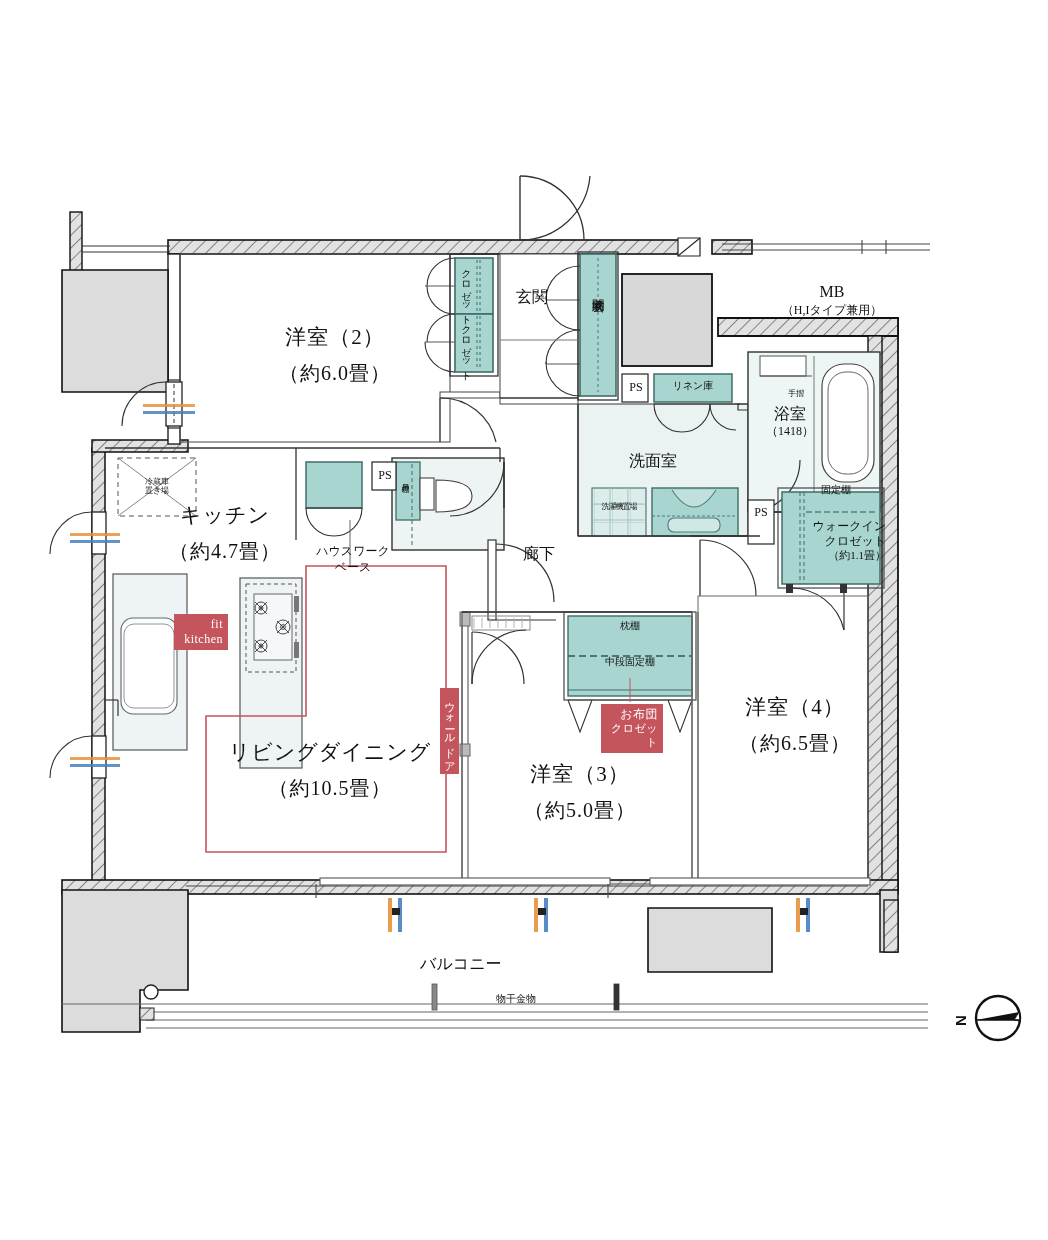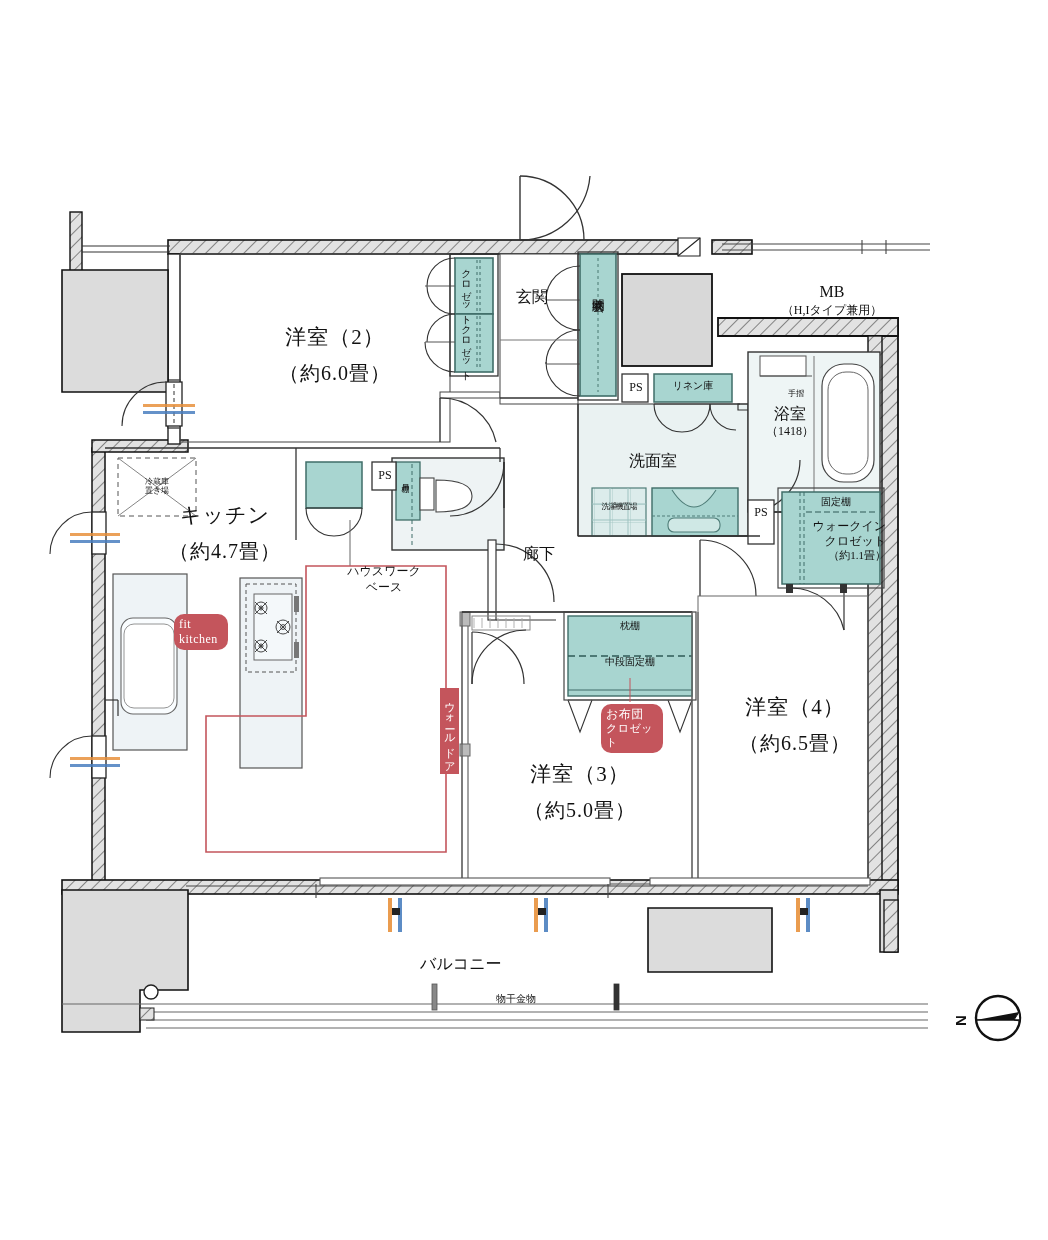--- a/index.html
+++ b/index.html
@@ -7,22 +7,22 @@
   #stage{position:relative;width:1048px;height:1240px;background:#fff;overflow:hidden;}
   svg{position:absolute;left:0;top:0;}
   .lbl{position:absolute;white-space:nowrap;color:#111;line-height:1.18;text-align:center;}
   .room{font-size:21px;letter-spacing:1px;}
   .room .sub{font-size:20px;display:block;margin-top:12px;}
   .mid{font-size:16px;}
   .sm{font-size:12px;}
   .xs{font-size:10px;}
   .xxs{font-size:8px;}
   .vert{writing-mode:vertical-rl;text-orientation:upright;}
-  .tag{position:absolute;background:#c4555c;color:#fff;text-align:left;line-height:1.25;
-       font-size:12px;padding:3px 5px;box-sizing:border-box;letter-spacing:0.5px;border-radius:10px;}
+  .tag{position:absolute;background:#c4555c;color:#fff;text-align:right;line-height:1.25;
+       font-size:12px;padding:3px 5px;box-sizing:border-box;letter-spacing:0.5px;}
   .tag.ser{font-family:"Liberation Serif",serif;}
   .tagv{position:absolute;background:#c4555c;color:#fff;text-align:center;
         font-size:11px;writing-mode:vertical-rl;text-orientation:upright;
         display:flex;align-items:center;justify-content:center;letter-spacing:2px;}
   .compass{position:absolute;}
 </style>
 </head>
 <body>
 
 <div id="stage">
@@ -321,20 +321,24 @@
 <div class="lbl room" style="left:255px;top:325px;width:160px;">
   <span>洋室（2）</span>
   <span class="sub">（約6.0畳）</span>
 </div>
 
 <div class="lbl room" style="left:145px;top:503px;width:160px;">
   <span>キッチン</span>
   <span class="sub">（約4.7畳）</span>
 </div>
 
+<div class="lbl room" style="left:185px;top:740px;width:290px;">
+  <span>リビングダイニング</span>
+  <span class="sub">（約10.5畳）</span>
+</div>
 
 <div class="lbl room" style="left:500px;top:762px;width:160px;">
   <span>洋室（3）</span>
   <span class="sub">（約5.0畳）</span>
 </div>
 
 <div class="lbl room" style="left:715px;top:695px;width:160px;">
   <span>洋室（4）</span>
   <span class="sub">（約6.5畳）</span>
 </div>
@@ -363,37 +367,37 @@
 
   <div style="letter-spacing:-1px;">洗濯機置場</div>
 </div>
 
 <div class="lbl" style="left:755px;top:405px;width:70px;">
   <div class="mid">浴室</div>
   <div class="sm">（1418）</div>
 </div>
 <div class="lbl xxs" style="left:751px;top:390px;width:18px;line-height:1;margin-left:36px;">手摺</div>
 
-<div class="lbl xs" style="left:806px;top:496px;width:60px;">固定棚</div>
+<div class="lbl xs" style="left:806px;top:484px;width:60px;">固定棚</div>
 <div class="lbl sm" style="left:800px;top:519px;width:86px;line-height:1.25;text-align:right;">
   <div>ウォークイン</div>
   <div>クロゼット</div>
   <div style="font-size:11px;">（約1.1畳）</div>
 </div>
 
 <div class="lbl mid" style="left:523px;top:545px;">廊下</div>
 
 <div class="lbl xxs vert" style="left:400px;top:478px;">吊戸棚</div>
 
 <div class="lbl xxs" style="left:120px;top:477px;width:74px;line-height:1.15;">
   <div>冷蔵庫</div>
   <div>置き場</div>
 </div>
 
-<div class="lbl sm" style="left:305px;top:563px;width:96px;line-height:1.35;margin-left:31px;">
+<div class="lbl sm" style="left:305px;top:543px;width:96px;line-height:1.35;">
   <div>ハウスワーク</div>
   <div>ベース</div>
 </div>
 
 <div class="lbl xs" style="left:600px;top:620px;width:60px;">枕棚</div>
 <div class="lbl xs" style="left:592px;top:656px;width:76px;">中段固定棚</div>
 
 <div class="lbl mid" style="left:420px;top:955px;">バルコニー</div>
 <div class="lbl xs" style="left:496px;top:993px;">物干金物</div>
 

